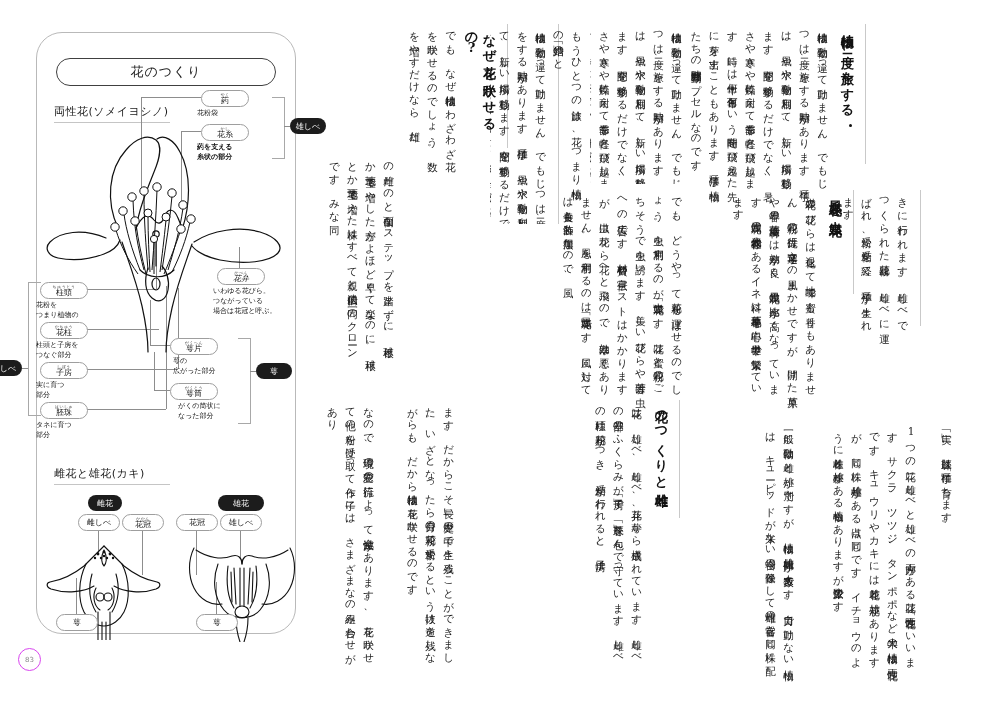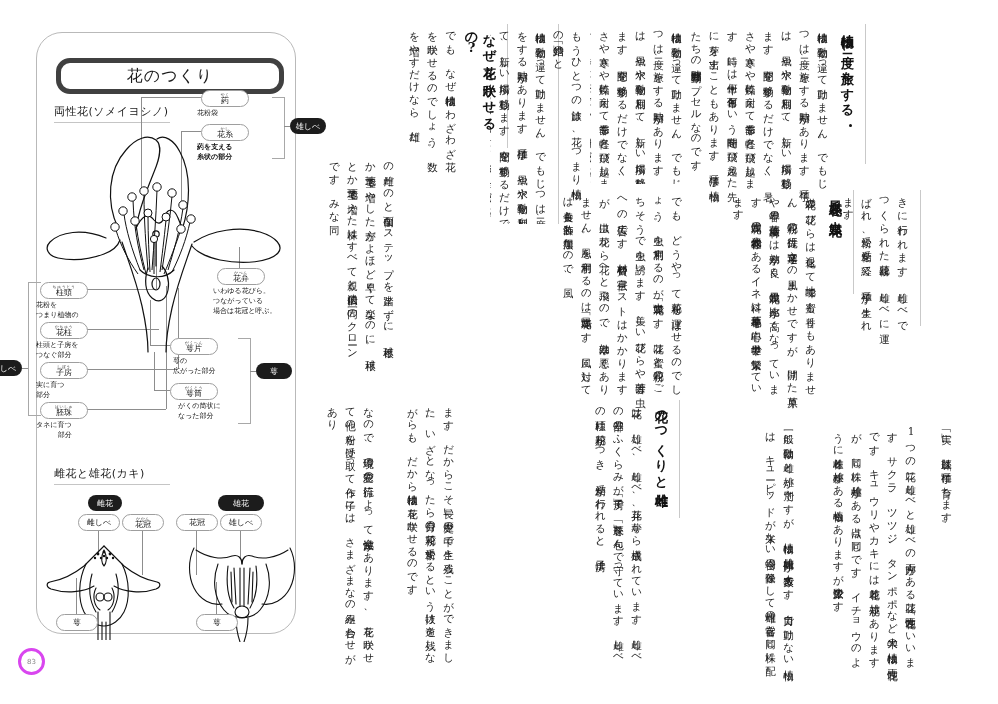--- a/index.html
+++ b/index.html
@@ -13,23 +13,23 @@
   .spread{position:absolute;inset:0;display:flex;}
 
   
   .page-left{position:relative;width:330px;height:704px;flex:0 0 330px;}
   .diagram-card{
     position:absolute;left:36px;top:32px;width:258px;height:600px;
     border:1px solid #b9b9b9;border-radius:26px;background:#fff;
   }
   .diagram-title{
     position:absolute;left:56px;top:58px;width:218px;height:26px;
-    border:5px solid #404040;border-radius:14px;
+    border:1px solid #404040;border-radius:14px;
     display:flex;align-items:center;justify-content:center;
-    font-size:16px;color:#1a1a1a;letter-spacing:1px;
+    font-size:13px;color:#1a1a1a;letter-spacing:1px;
   }
   .sec-head{
     position:absolute;font-size:11px;color:#1a1a1a;letter-spacing:.5px;
     padding-bottom:3px;border-bottom:1px solid #c5c5c5;
   }
   .sec-a{left:54px;top:104px;width:116px;}
   .sec-b{left:54px;top:466px;width:116px;}
 
   
   .pill{
@@ -47,21 +47,21 @@
   .cap{
     position:absolute;font-size:7px;color:#111;line-height:1.45;white-space:pre-line;z-index:6;
   }
   .lead{position:absolute;background:#8d8d8d;z-index:2;}
   .brk{position:absolute;border:1px solid #a8a8a8;z-index:2;}
 
   svg.art{position:absolute;z-index:3;pointer-events:none;}
 
   .pagenum{
     position:absolute;width:21px;height:21px;border-radius:50%;
-    border:3px solid #d946ef;color:#8a8a8a;font-size:7px;
+    border:1px solid #d946ef;color:#8a8a8a;font-size:7px;
     display:flex;align-items:center;justify-content:center;background:#fff;
   }
   .pn-left{left:18px;top:648px;}
 
   
   .page-right{position:relative;flex:1 1 auto;height:704px;}
 
   .vcol{
     position:absolute;
     writing-mode:vertical-rl;
@@ -171,21 +171,21 @@
     <div class="cap" style="left:197px;top:142px;font-weight:bold;">葯を支える
 糸状の部分</div>
 
     <div class="badge" style="left:290px;top:118px;width:36px;">雄しべ</div>
 
     <div class="lead" style="left:141px;top:97px;width:60px;height:1px;"></div>
     <div class="lead" style="left:141px;top:97px;width:1px;height:95px;"></div>
     <div class="lead" style="left:181px;top:131px;width:20px;height:1px;"></div>
     <div class="lead" style="left:181px;top:131px;width:1px;height:76px;"></div>
 
-    <div class="pill" style="left:217px;top:268px;width:46px;">
+    <div class="pill" style="left:217px;top:268px;width:46px;font-style:italic;">
       <span class="pill-inner">
         <span class="ruby">かべん</span>
         <span>花弁</span>
       </span>
     </div>
     <div class="cap" style="left:213px;top:286px;">いわゆる花びら。
 つながっている
 場合は花冠と呼ぶ。</div>
     <div class="lead" style="left:239px;top:247px;width:1px;height:21px;"></div>
 
@@ -224,21 +224,21 @@
 部分</div>
     <div class="lead" style="left:86px;top:369px;width:92px;height:1px;"></div>
     <div class="lead" style="left:178px;top:288px;width:1px;height:81px;"></div>
 
     <div class="pill" style="left:40px;top:402px;width:46px;">
       <span class="pill-inner">
         <span class="ruby">はいしゅ</span>
         <span>胚珠</span>
       </span>
     </div>
-    <div class="cap" style="left:36px;top:420px;text-align:right;">タネに育つ
+    <div class="cap" style="left:36px;top:420px;">タネに育つ
 部分</div>
     <div class="lead" style="left:86px;top:409px;width:80px;height:1px;"></div>
     <div class="lead" style="left:166px;top:286px;width:1px;height:123px;"></div>
 
     <div class="brk" style="left:238px;top:338px;width:12px;height:84px;border-left:none;"></div>
     <div class="lead" style="left:250px;top:371px;width:6px;height:1px;"></div>
     <div class="badge" style="left:256px;top:363px;width:36px;">萼</div>
 
     <div class="pill" style="left:170px;top:338px;width:46px;">
       <span class="pill-inner">

